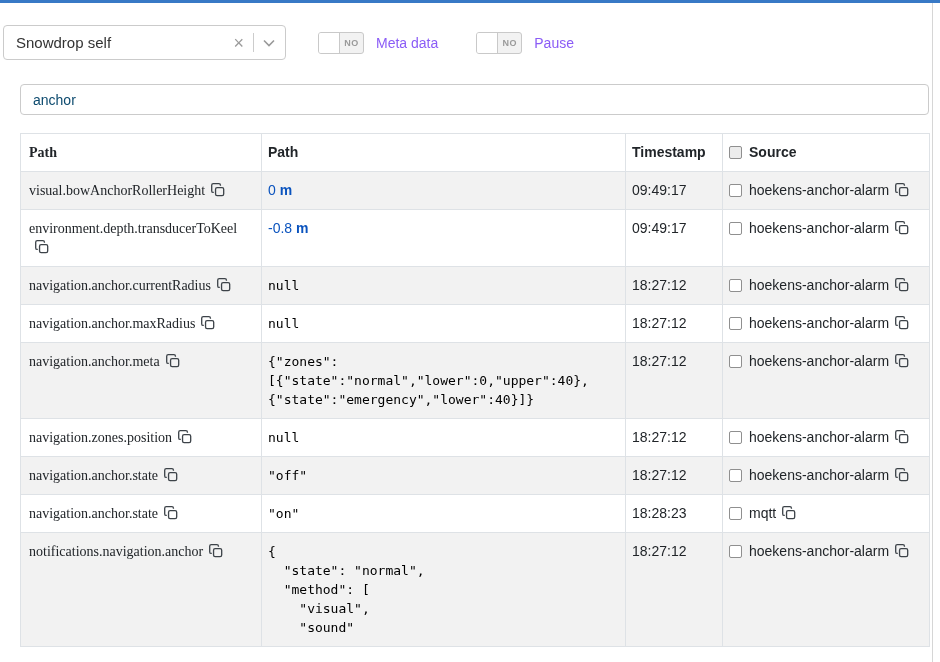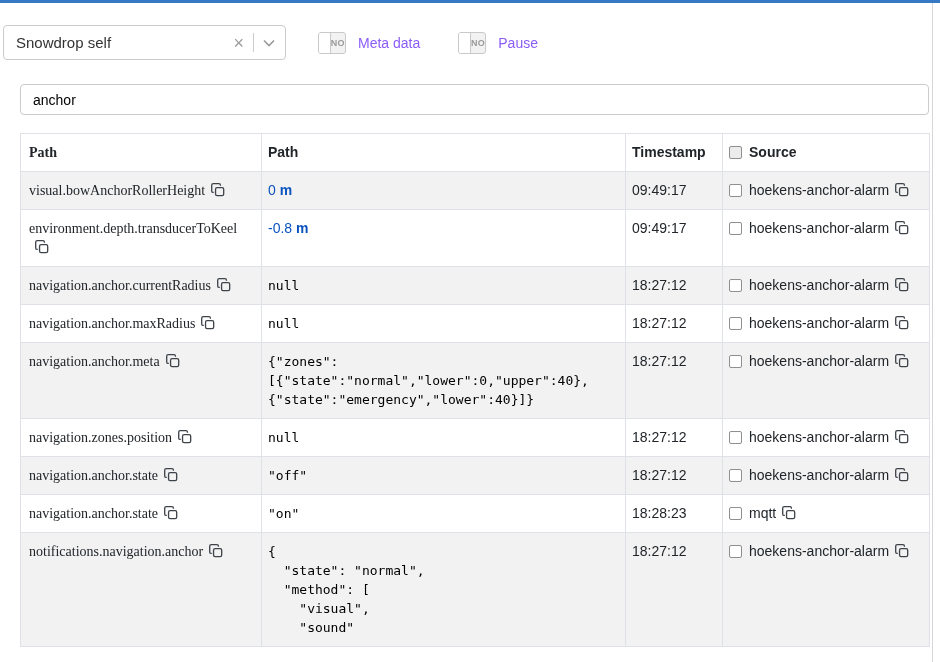--- a/index.html
+++ b/index.html
@@ -14,33 +14,33 @@
 
   
   .toolbar { display:flex; align-items:flex-start; margin:22px 20px 0 3px; }
   .ctx-select { width:283px; height:35px; border:1px solid #cbcbcb; border-radius:4px;
     background:#fff; display:flex; align-items:center; padding:0 10px 0 12px; cursor:pointer; }
   .ctx-value { flex:1; font-size:15px; color:#333; }
   .ctx-clear { color:#9b9b9b; font-size:18px; line-height:1; margin-right:9px; cursor:pointer; }
   .ctx-div { width:1px; align-self:stretch; margin:7px 9px 7px 0; background:#ccc; }
   .ctx-caret { display:flex; cursor:pointer; }
 
-  .toggle { display:flex; align-items:stretch; width:28px; height:22px; margin:7px 0 0 32px;
+  .toggle { display:flex; align-items:stretch; width:46px; height:22px; margin:7px 0 0 32px;
     border:1px solid #c9c9c9; border-radius:3px; background:#f2f2f2; cursor:pointer; }
   .toggle.second { margin-left:38px; }
   .knob { width:21px; background:#fff; border-right:1px solid #c9c9c9; border-radius:2px 0 0 2px; }
   .t-state { flex:1; display:flex; align-items:center; justify-content:center;
     font-size:9px; font-weight:bold; color:#9a9a9a; letter-spacing:.4px; }
   .t-label { margin:10px 0 0 12px; font-size:14px; color:#8b5cf6; }
 
   
   .search-sec { margin:24px 0 0 20px; }
   .search-label { display:block; font-size:15px; color:#333; margin-bottom:10px; }
   .search-input { display:block; width:909px; height:31px; border:1px solid #cbcbcb;
-    border-radius:4px; padding:0 12px; font-size:14px; color:#000000; outline:none; background:#fff; }
+    border-radius:4px; padding:0 12px; font-size:14px; color:#0c4a6e; outline:none; background:#fff; }
 
   
   table.data { border-collapse:collapse; table-layout:fixed; width:909px; margin:18px 0 0 20px; }
   th,td { border:1px solid #dee2e6; vertical-align:top; text-align:left;
     font-size:14px; line-height:19px; padding:9px 8px 9px 6px; }
   th { font-weight:700; }
   .c1 { padding-left:8px;font-family:Liberation Serif, serif; }
   tbody tr:nth-child(odd) { background:#f2f2f2; }
 
   .v-num,.v-unit { color:#0a53be; }

